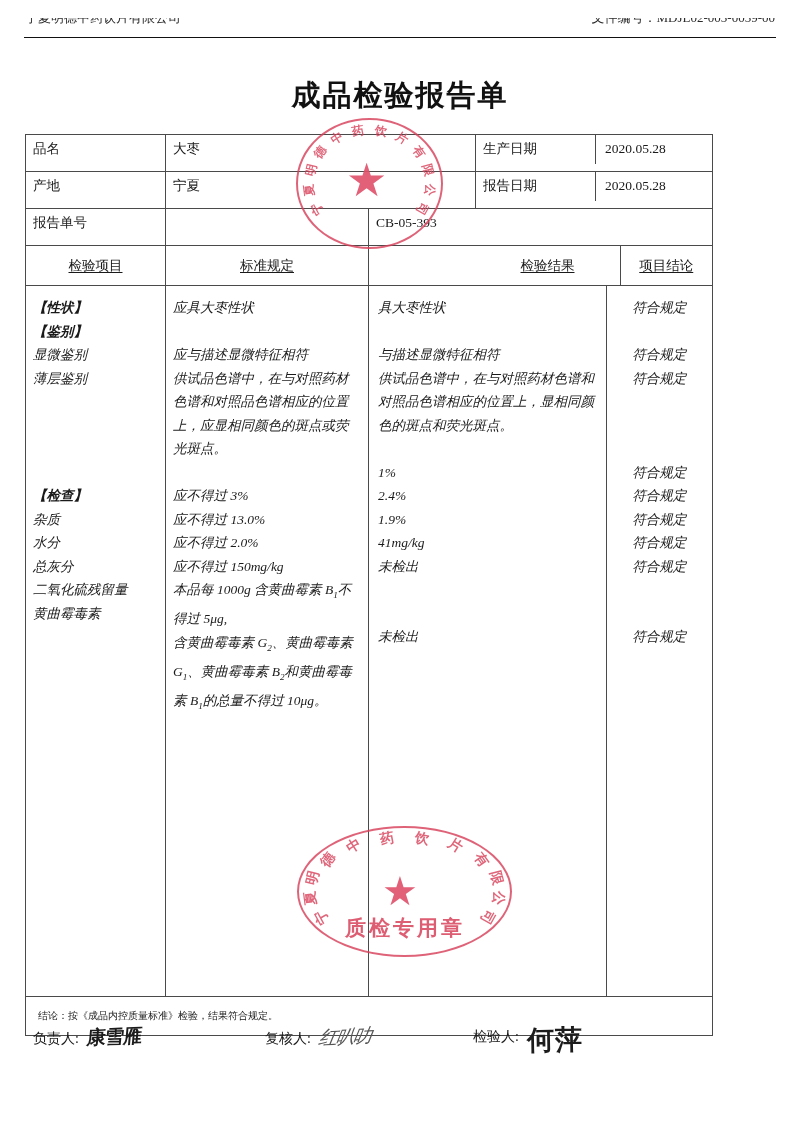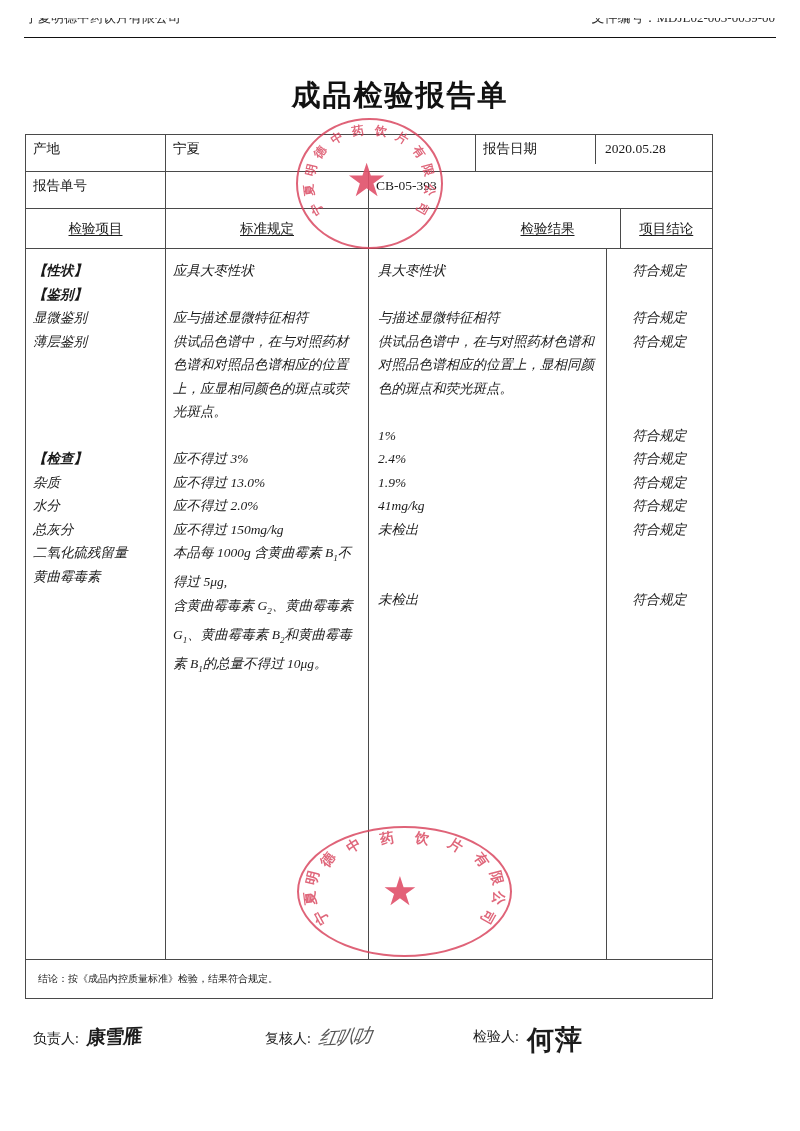--- a/index.html
+++ b/index.html
@@ -239,20 +239,36 @@
 
 <table class="report-table">
   <colgroup>
     <col style="width:140px">
       <col style="width:203px">
     <col style="width:107px">
       <col style="width:237px">
   </colgroup>
 
   <tbody>
+      <tr>
+    <td class="lbl-cell">
+      <span class="sp-label">品名</span>
+    </td>
+    <td class="val-cell" colspan="2">大枣</td>
+    <td class="lbl-cell" style="padding:0">
+      <table style="width:100%;border-collapse:collapse;table-layout:fixed">
+        <tbody>
+              <tr>
+                <td style="border:none;width:105px;padding:4px 7px">生产日期</td>
+        <td style="border:none;border-left:1px solid #4a4a4a;padding:4px 9px">2020.05.28</td>
+              </tr>
+      </tbody>
+          </table>
+    </td>
+  </tr>
 
 
   <tr>
     <td class="lbl-cell">
       <span class="sp-label">产地</span>
     </td>
     <td class="val-cell" colspan="2">宁夏</td>
     <td class="lbl-cell" style="padding:0">
       <table style="width:100%;border-collapse:collapse;table-layout:fixed">
         <tbody>
@@ -407,20 +423,21 @@
     <div class="arc-char" style="font-size: 12px; left: 99.9661px; top: 14.3558px; width: 12px; height: 12px; line-height: 12px; text-align: center; transform: rotate(0.566439rad);">片</div>
     <div class="arc-char" style="font-size: 12px; left: 116.502px; top: 28.1222px; width: 12px; height: 12px; line-height: 12px; text-align: center; transform: rotate(0.944064rad);">有</div>
     <div class="arc-char" style="font-size: 12px; left: 126.133px; top: 46.3102px; width: 12px; height: 12px; line-height: 12px; text-align: center; transform: rotate(1.32169rad);">限</div>
     <div class="arc-char" style="font-size: 12px; left: 127.501px; top: 66.3569px; width: 12px; height: 12px; line-height: 12px; text-align: center; transform: rotate(1.69932rad);">公</div>
     <div class="arc-char" style="font-size: 12px; left: 120.414px; top: 85.4373px; width: 12px; height: 12px; line-height: 12px; text-align: center; transform: rotate(2.07694rad);">司</div>
   </div>
 
 <div class="seal" id="seal-bot">
   <div class="seal-ellipse"></div>
   <div class="seal-star">★</div>
+  <div class="seal-bottom-text">质检专用章</div>
   <div class="arc-text"></div>
 <div class="arc-char" style="font-size: 14px; left: 17.8484px; top: 84.4373px; width: 14px; height: 14px; line-height: 14px; text-align: center; transform: rotate(-2.07694rad);">宁</div>
     <div class="arc-char" style="font-size: 14px; left: 6.77937px; top: 65.3569px; width: 14px; height: 14px; line-height: 14px; text-align: center; transform: rotate(-1.69932rad);">夏</div>
     <div class="arc-char" style="font-size: 14px; left: 8.91691px; top: 45.3102px; width: 14px; height: 14px; line-height: 14px; text-align: center; transform: rotate(-1.32169rad);">明</div>
     <div class="arc-char" style="font-size: 14px; left: 23.9599px; top: 27.1222px; width: 14px; height: 14px; line-height: 14px; text-align: center; transform: rotate(-0.944064rad);">德</div>
     <div class="arc-char" style="font-size: 14px; left: 49.7884px; top: 13.3558px; width: 14px; height: 14px; line-height: 14px; text-align: center; transform: rotate(-0.566439rad);">中</div>
     <div class="arc-char" style="font-size: 14px; left: 82.763px; top: 5.95082px; width: 14px; height: 14px; line-height: 14px; text-align: center; transform: rotate(-0.188813rad);">药</div>
     <div class="arc-char" style="font-size: 14px; left: 118.237px; top: 5.95082px; width: 14px; height: 14px; line-height: 14px; text-align: center; transform: rotate(0.188813rad);">饮</div>
     <div class="arc-char" style="font-size: 14px; left: 151.212px; top: 13.3558px; width: 14px; height: 14px; line-height: 14px; text-align: center; transform: rotate(0.566439rad);">片</div>
     <div class="arc-char" style="font-size: 14px; left: 177.04px; top: 27.1222px; width: 14px; height: 14px; line-height: 14px; text-align: center; transform: rotate(0.944064rad);">有</div>

